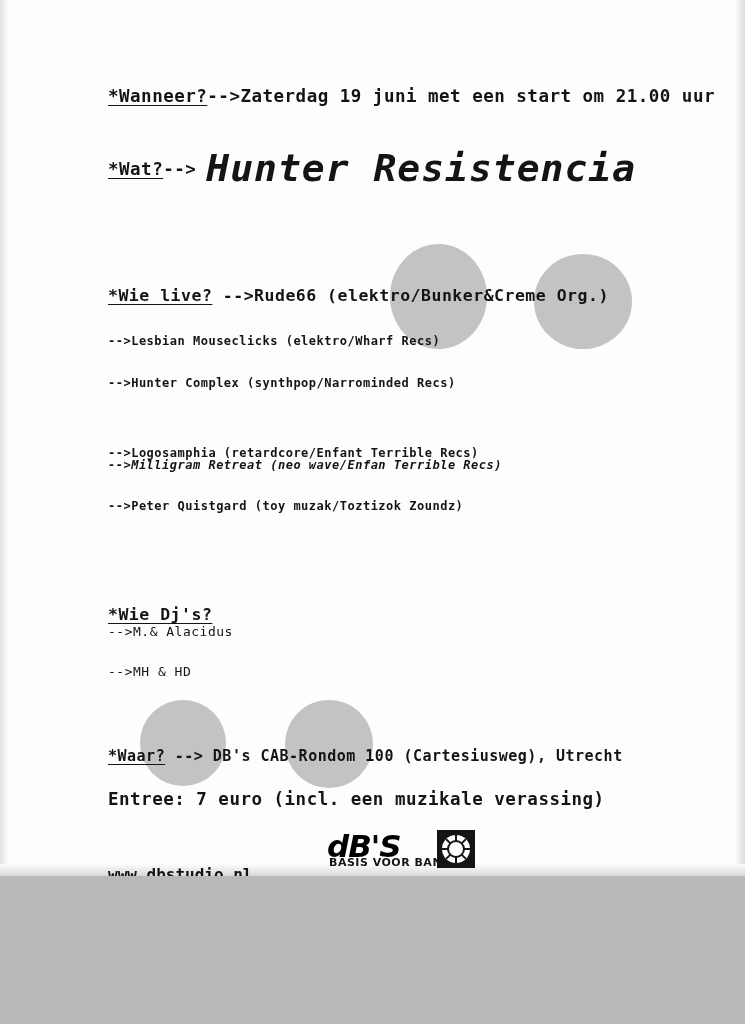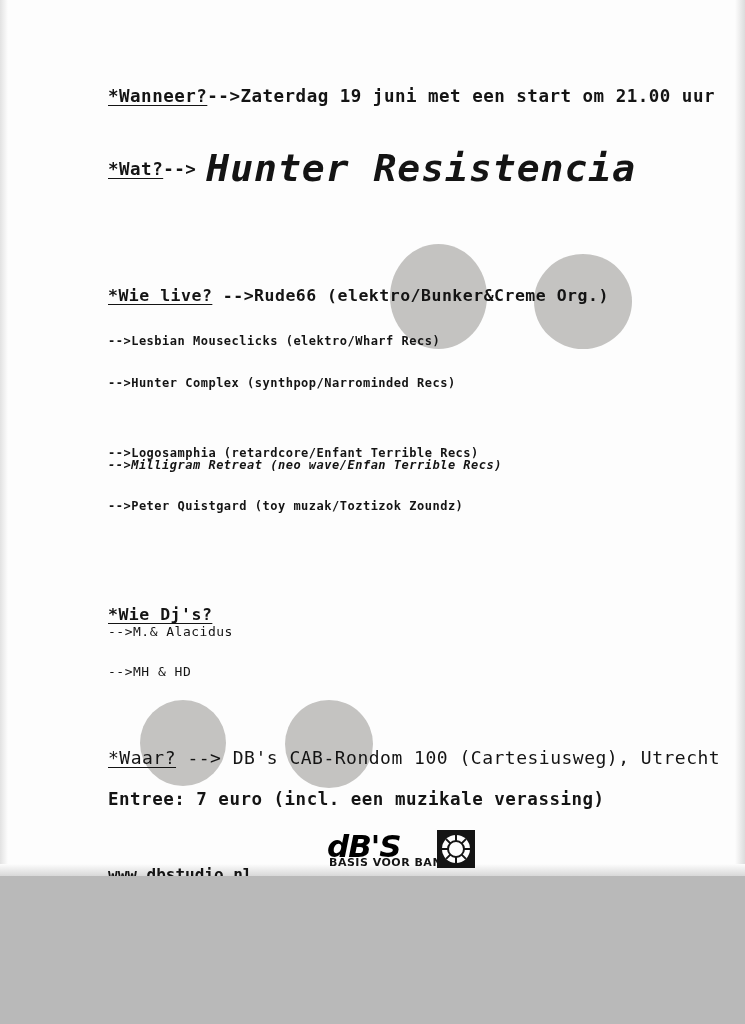--- a/index.html
+++ b/index.html
@@ -111,22 +111,22 @@
   .dj {
     left: 108px;
     font-size: 13px;
     font-weight: normal;
     text-align: center;
   }
   .dj-1 { top: 624px; }
   .dj-2 { top: 664px; }
   .row-where {
     left: 108px; top: 747px;
-    font-size: 18px;
-    font-weight: normal;
+    font-size: 15px;
+    font-weight: bold;
   }
   .row-entree {
     left: 108px; top: 789px;
     font-size: 17.5px;
     font-weight: bold;
   }
   .links {
     position: absolute;
     left: 108px; top: 862px;
     font-size: 16px;

